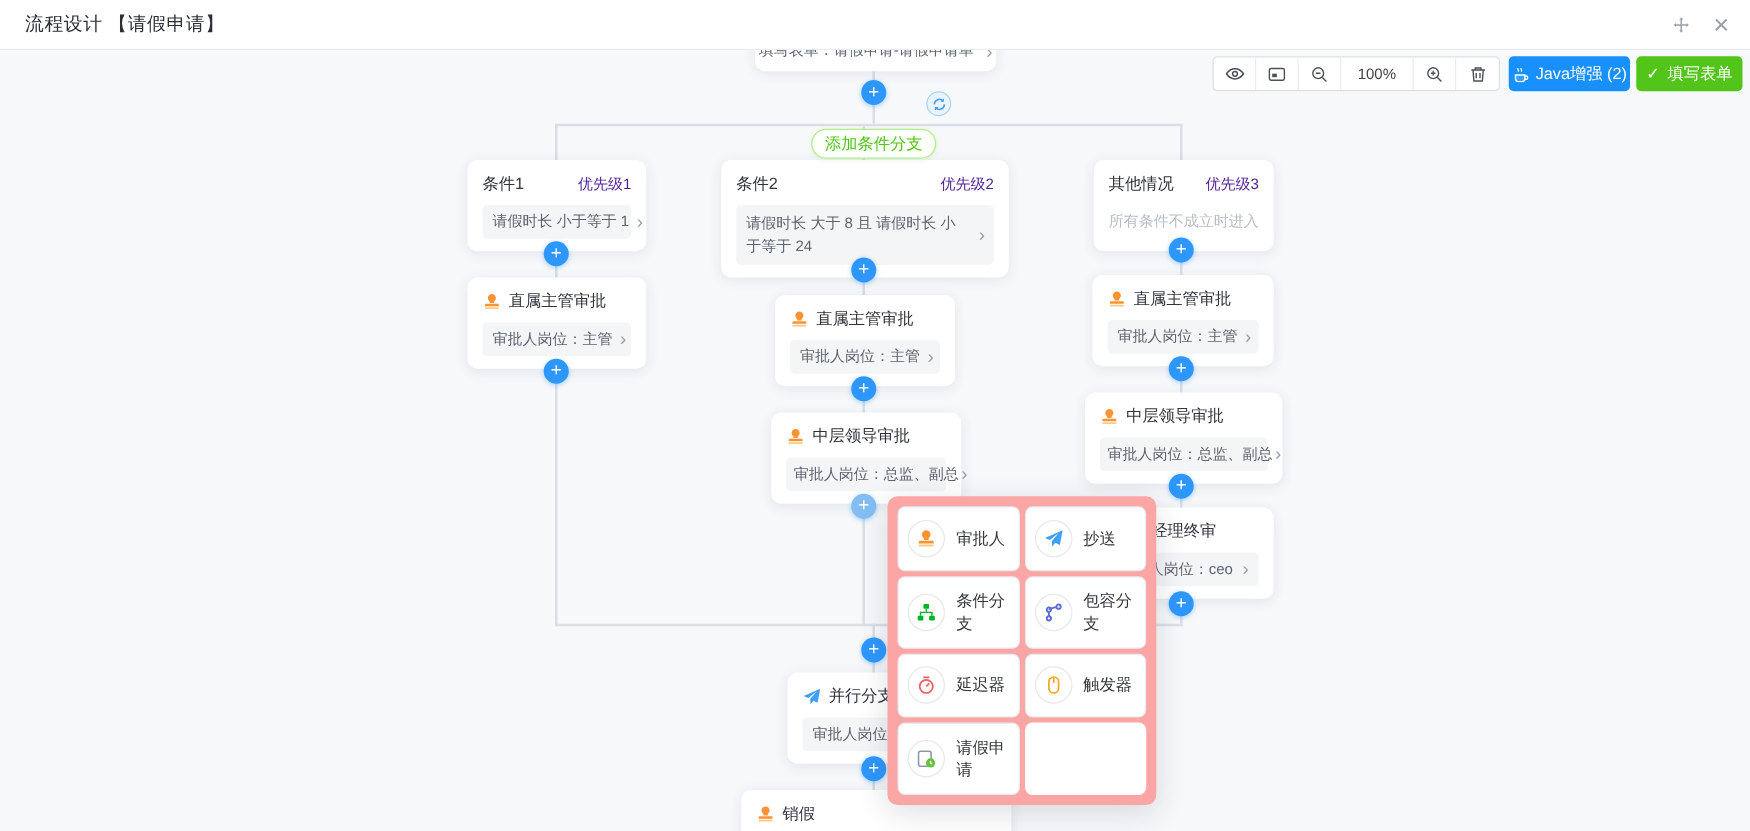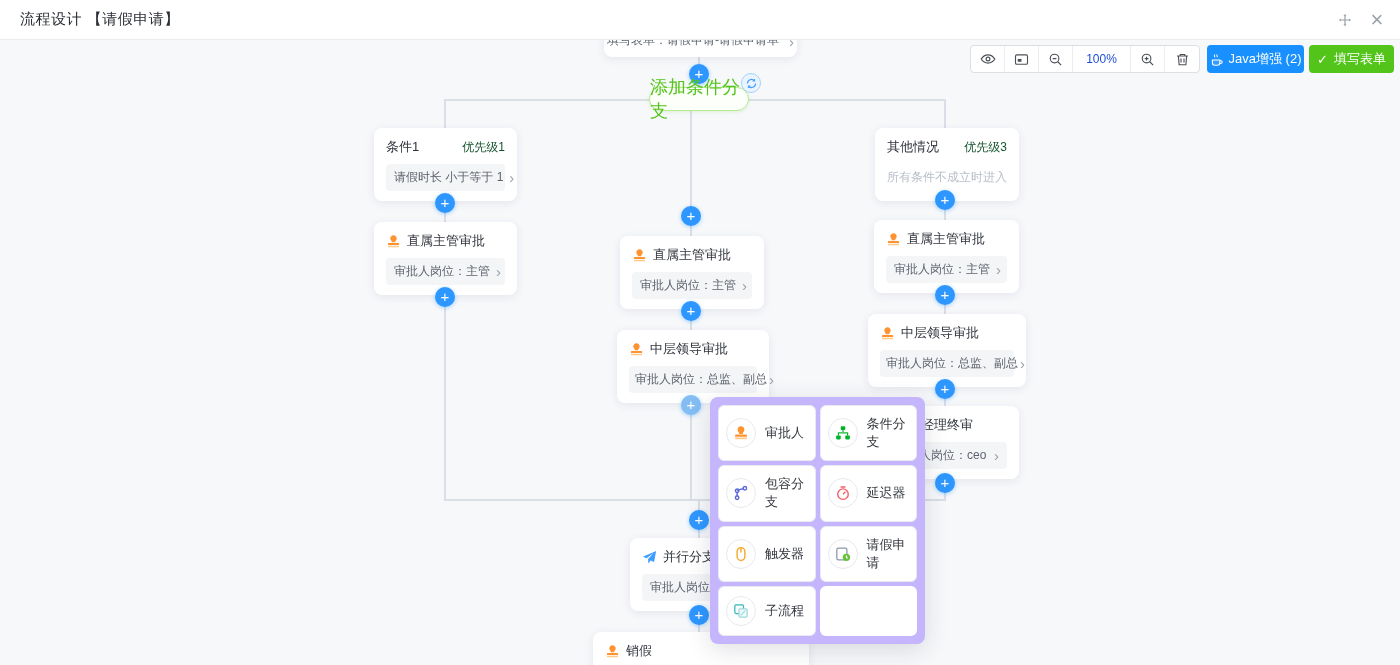--- a/index.html
+++ b/index.html
@@ -26,60 +26,60 @@
   .plus { position:absolute; width:20px; height:20px; border-radius:50%; background:#2e97ff;
     color:#fff; display:flex; align-items:center; justify-content:center; z-index:4; cursor:pointer;
     box-shadow:0 1px 4px rgba(24,144,255,.4); }
   .plus::before { content:"+"; font-size:15px; line-height:1; margin-top:-1px; }
   .plus.hovered { background:#83bdf3; }
 
   
   .node-card { position:absolute; background:#fff; border-radius:8px; z-index:2; cursor:pointer;
     box-shadow:0 2px 10px rgba(18,46,100,.09); padding:10px 12px; }
   .card-head { display:flex; align-items:center; gap:6px; font-size:13px; color:#2f333b; }
-  .prio { margin-left:auto; font-size:12px; color:#14532d; font-weight:400; }
+  .prio { margin-left:auto; font-size:12px; color:#4c1d95; font-weight:400; }
   .card-body { margin-top:8px; background:#f4f5f7; border-radius:4px; padding:5px 8px;
     font-size:12px; color:#5d636e; display:flex; align-items:center; white-space:nowrap; }
   .card-body.wrap { white-space:normal; position:relative; padding-right:20px; line-height:1.6; }
   .card-body.plain { background:transparent; color:#b7bdc7; padding-left:0; }
   .chev { margin-left:auto; color:#98a0ac; font-size:15px; line-height:1; padding-left:6px; }
   .chev::before { content:"›"; }
   .chev.abs { position:absolute; right:7px; top:50%; transform:translateY(-50%); margin:0; }
   .node-ic { width:15px; height:15px; flex:0 0 15px; display:inline-flex; }
 
   
   #start-node { position:absolute; left:604px; top:-20px; width:193px; height:37px; background:#fff;
     border-radius:8px; box-shadow:0 2px 10px rgba(18,46,100,.09); z-index:2; display:flex;
     align-items:flex-end; justify-content:center; padding-bottom:8px; font-size:12px; color:#5d636e; cursor:pointer; }
   #start-node .chev { margin-left:4px; }
 
   
-  #add-branch { position:absolute; left:649px; top:47px; width:100px; height:24px; z-index:5;
-    background:#fdfffa; border:1px solid #b7eb8f; border-radius:13px; color:#52c41a; font-size:18px;
+  #add-branch { position:absolute; left:649px; top:63px; width:100px; height:24px; z-index:5;
+    background:#fdfffa; border:1px solid #b7eb8f; border-radius:13px; color:#52c41a; font-size:13px;
     display:flex; align-items:center; justify-content:center; cursor:pointer;
     box-shadow:0 1px 4px rgba(82,196,26,.15); }
   #sync-btn { position:absolute; left:741px; top:33px; width:20px; height:20px; border-radius:50%;
     background:#eaf4ff; border:1px solid #a6d2fb; z-index:5; display:flex; align-items:center;
     justify-content:center; cursor:pointer; }
 
   
   #tb-group { position:absolute; left:970px; top:5px; height:28px; display:flex; z-index:10;
     background:#fff; border:1px solid #dcdfe4; border-radius:4px; overflow:hidden; }
   .tb-btn { width:34px; height:100%; display:flex; align-items:center; justify-content:center;
     border-right:1px solid #ebedf0; cursor:pointer; color:#4c5158; }
   .tb-btn:last-child { border-right:none; }
-  #tb-zoom { width:58px; font-size:12px; color:#1d4ed8; }
+  #tb-zoom { width:58px; font-size:12px; color:#404040; }
   .btn { position:absolute; top:5px; height:28px; border-radius:4px; display:flex; align-items:center;
     justify-content:center; gap:6px; color:#fff; font-size:13px; cursor:pointer; z-index:10; }
   #java-btn { left:1207px; width:97px; background:#1890ff; }
   #save-btn { left:1309px; width:85px; background:#52c41a; }
   .check-ic::before { content:"✓"; font-size:13px; font-weight:bold; }
 
   
-  #popup { position:absolute; left:710px; top:357px; width:215px; height:247px; background:#c4b5fd;
+  #popup { position:absolute; left:710px; top:357px; width:215px; height:247px; background:#fca5a5;
     border-radius:8px; box-shadow:0 6px 24px rgba(26,36,56,.14); z-index:9; padding:8px;
     display:grid; grid-template-columns:1fr 1fr; gap:4px; }
   .pp-item { border:1px solid #e7eaef; border-radius:6px; display:flex; align-items:center;
     gap:9px; padding-left:7px; cursor:pointer; background:#fff; }
   .pp-item.spacer { border:none; cursor:default; }
   .pp-ic { width:30px; height:30px; border-radius:50%; border:1px solid #e6e9ee; display:flex;
     align-items:center; justify-content:center; flex:0 0 30px; background:#fff; }
   .pp-label { font-size:13px; color:#33373d; }
 </style>
 </head>
@@ -141,20 +141,30 @@
     <div class="card-head">
       <span>条件1</span>
       <span class="prio">优先级1</span>
     </div>
     <div class="card-body">
       <span>请假时长 小于等于 1</span>
       <span class="chev"></span>
     </div>
   </div>
 
+  <div class="node-card" style="left:577px; top:88px; width:230px;">
+    <div class="card-head">
+      <span>条件2</span>
+      <span class="prio">优先级2</span>
+    </div>
+    <div class="card-body wrap">
+      <span>请假时长 大于 8 且 请假时长 小于等于 24</span>
+      <span class="chev abs"></span>
+    </div>
+  </div>
 
   <div class="node-card" style="left:875px; top:88px; width:144px;">
     <div class="card-head">
       <span>其他情况</span>
       <span class="prio">优先级3</span>
     </div>
     <div class="card-body plain">
       <span>所有条件不成立时进入</span>
     </div>
   </div>
@@ -292,20 +302,28 @@
   <div id="popup">
     <div class="pp-item">
       <span class="pp-ic">
           <svg width="16" height="16" viewBox="0 0 14 14">
             <path fill="#ff9231" d="M7 1.1c-1.7 0-3 1.3-3 3 0 .9.4 1.6 1 2.2.3.3.4.6.4 1v.5h3.2v-.5c0-.4.1-.7.4-1 .6-.6 1-1.3 1-2.2 0-1.7-1.3-3-3-3z"></path>
             <path fill="#ff9231" d="M2.7 8.4h8.6c.5 0 .9.4.9.9v1H1.8v-1c0-.5.4-.9.9-.9z"></path>
             <rect x="1.8" y="11" width="10.4" height="1.4" rx=".4" fill="#ffc98a"></rect>
           </svg>
         </span>
       <span class="pp-label">审批人</span>
+    </div>
+    <div class="pp-item">
+      <span class="pp-ic">
+          <svg width="16" height="16" viewBox="0 0 14 14">
+            <path fill="#409eff" d="M13.2 1 .8 6.4l3.5 1.4 6.3-5-4.9 5.7.2 4 2.2-2.7 3.2 1.5z"></path>
+          </svg>
+        </span>
+      <span class="pp-label">抄送</span>
     </div>
     <div class="pp-item">
       <span class="pp-ic">
           <svg width="16" height="16" viewBox="0 0 14 14" fill="#00b42a">
             <rect x="5" y="1" width="4" height="3.4" rx=".7"></rect>
             <rect x="1" y="9.2" width="4" height="3.4" rx=".7"></rect>
             <rect x="9" y="9.2" width="4" height="3.4" rx=".7"></rect>
             <path d="M6.5 4.4h1v2h-1z"></path>
             <path d="M2.5 6.4h9v1h-9z"></path>
             <path d="M2.5 6.9h1v2.3h-1zM10.5 6.9h1v2.3h-1z"></path>
@@ -345,30 +363,20 @@
     <div class="pp-item">
       <span class="pp-ic">
           <svg width="16" height="16" viewBox="0 0 14 14">
             <rect x="1.6" y="1.8" width="8.8" height="10.4" rx="1.4" fill="none" stroke="#8a97a8" stroke-width="1.1"></rect>
             <circle cx="10" cy="9.9" r="3.2" fill="#67c23a"></circle>
             <path d="M10 8.4v1.7l1.2.7" stroke="#fff" stroke-width="1" fill="none"></path>
           </svg>
         </span>
       <span class="pp-label">请假申请</span>
     </div>
-    <div class="pp-item">
-      <span class="pp-ic">
-          <svg width="16" height="16" viewBox="0 0 14 14">
-            <rect x="1.6" y="1.6" width="7.6" height="7.6" rx="1" fill="none" stroke="#35b8b8" stroke-width="1.1"></rect>
-            <rect x="5.2" y="5.2" width="7.2" height="7.2" rx="1" fill="#eafafa" stroke="#9fd8d8" stroke-width="1.1"></rect>
-            <path d="M6.6 10.8l4.2-4.2" stroke="#9fd8d8" stroke-width="1"></path>
-          </svg>
-        </span>
-      <span class="pp-label">子流程</span>
-    </div>
     <div class="pp-item spacer"></div>
   </div>
 
   <div id="tb-group">
     <div class="tb-btn">
       <svg width="16" height="16" viewBox="0 0 16 16" fill="none" stroke="#4c5158" stroke-width="1.2">
           <path d="M1.2 8s2.7-4.1 6.8-4.1S14.8 8 14.8 8s-2.7 4.1-6.8 4.1S1.2 8 1.2 8z"></path>
           <circle cx="8" cy="8" r="1.9"></circle>
         </svg>
     </div>

